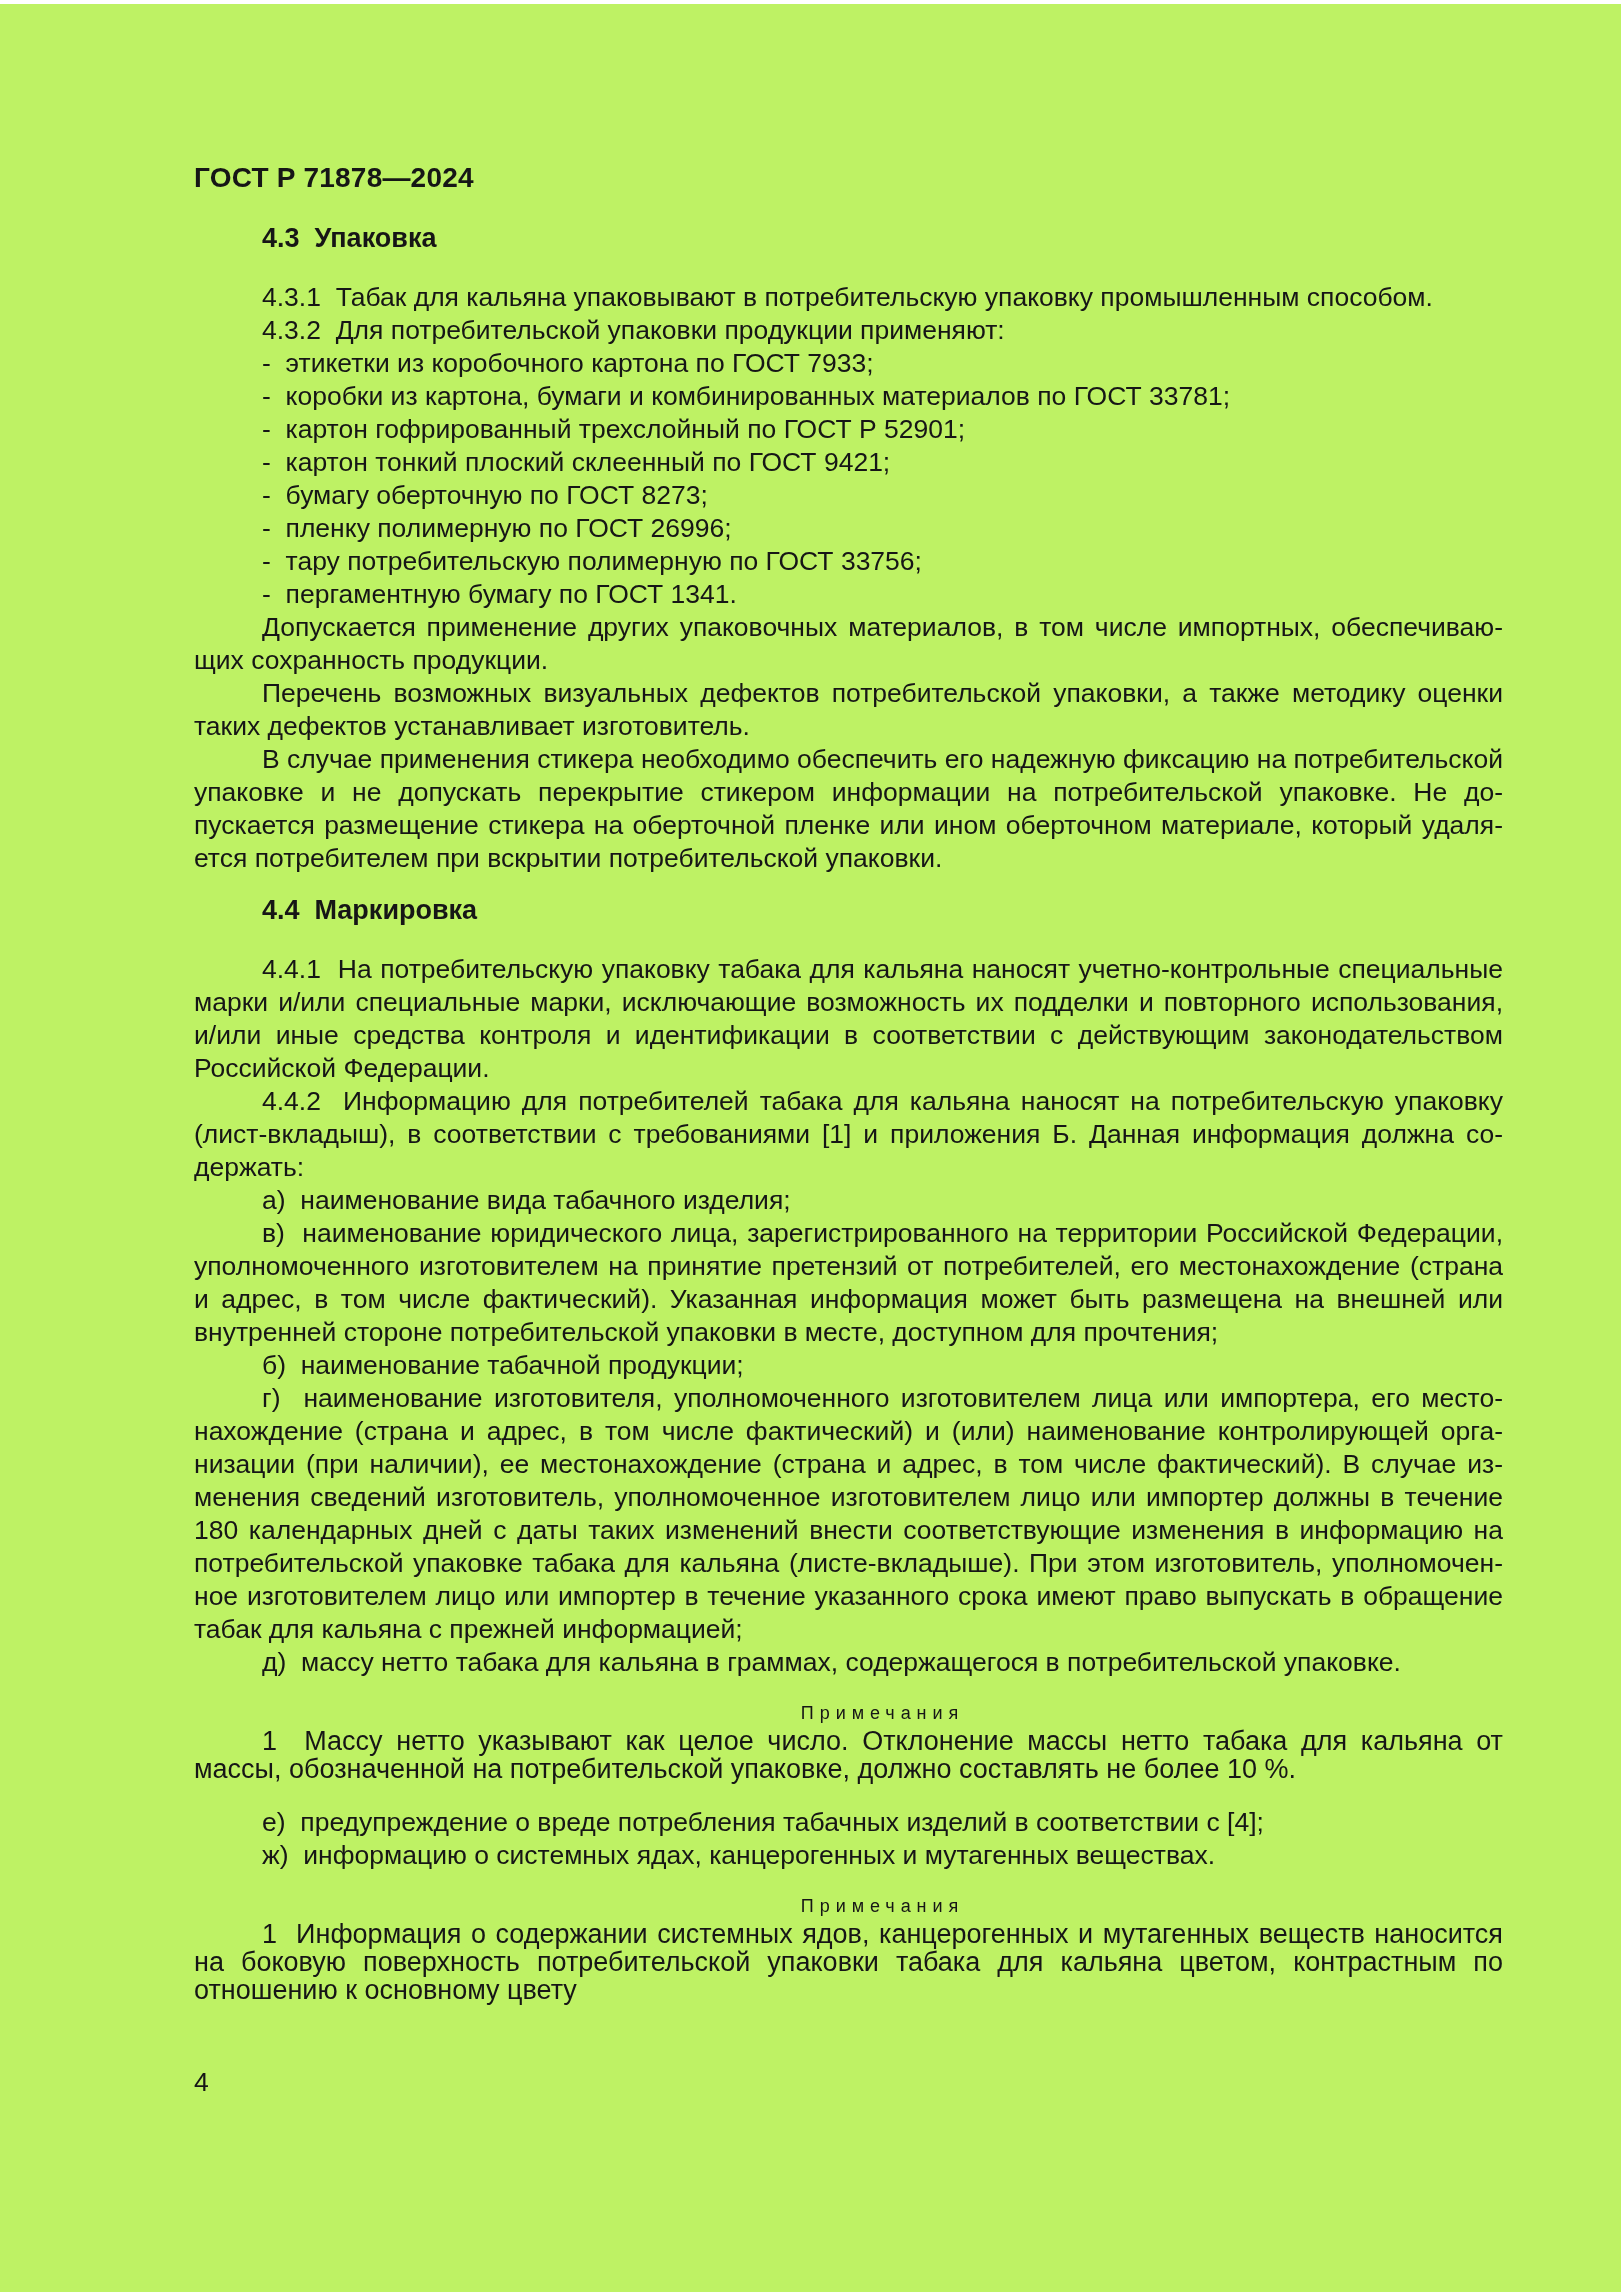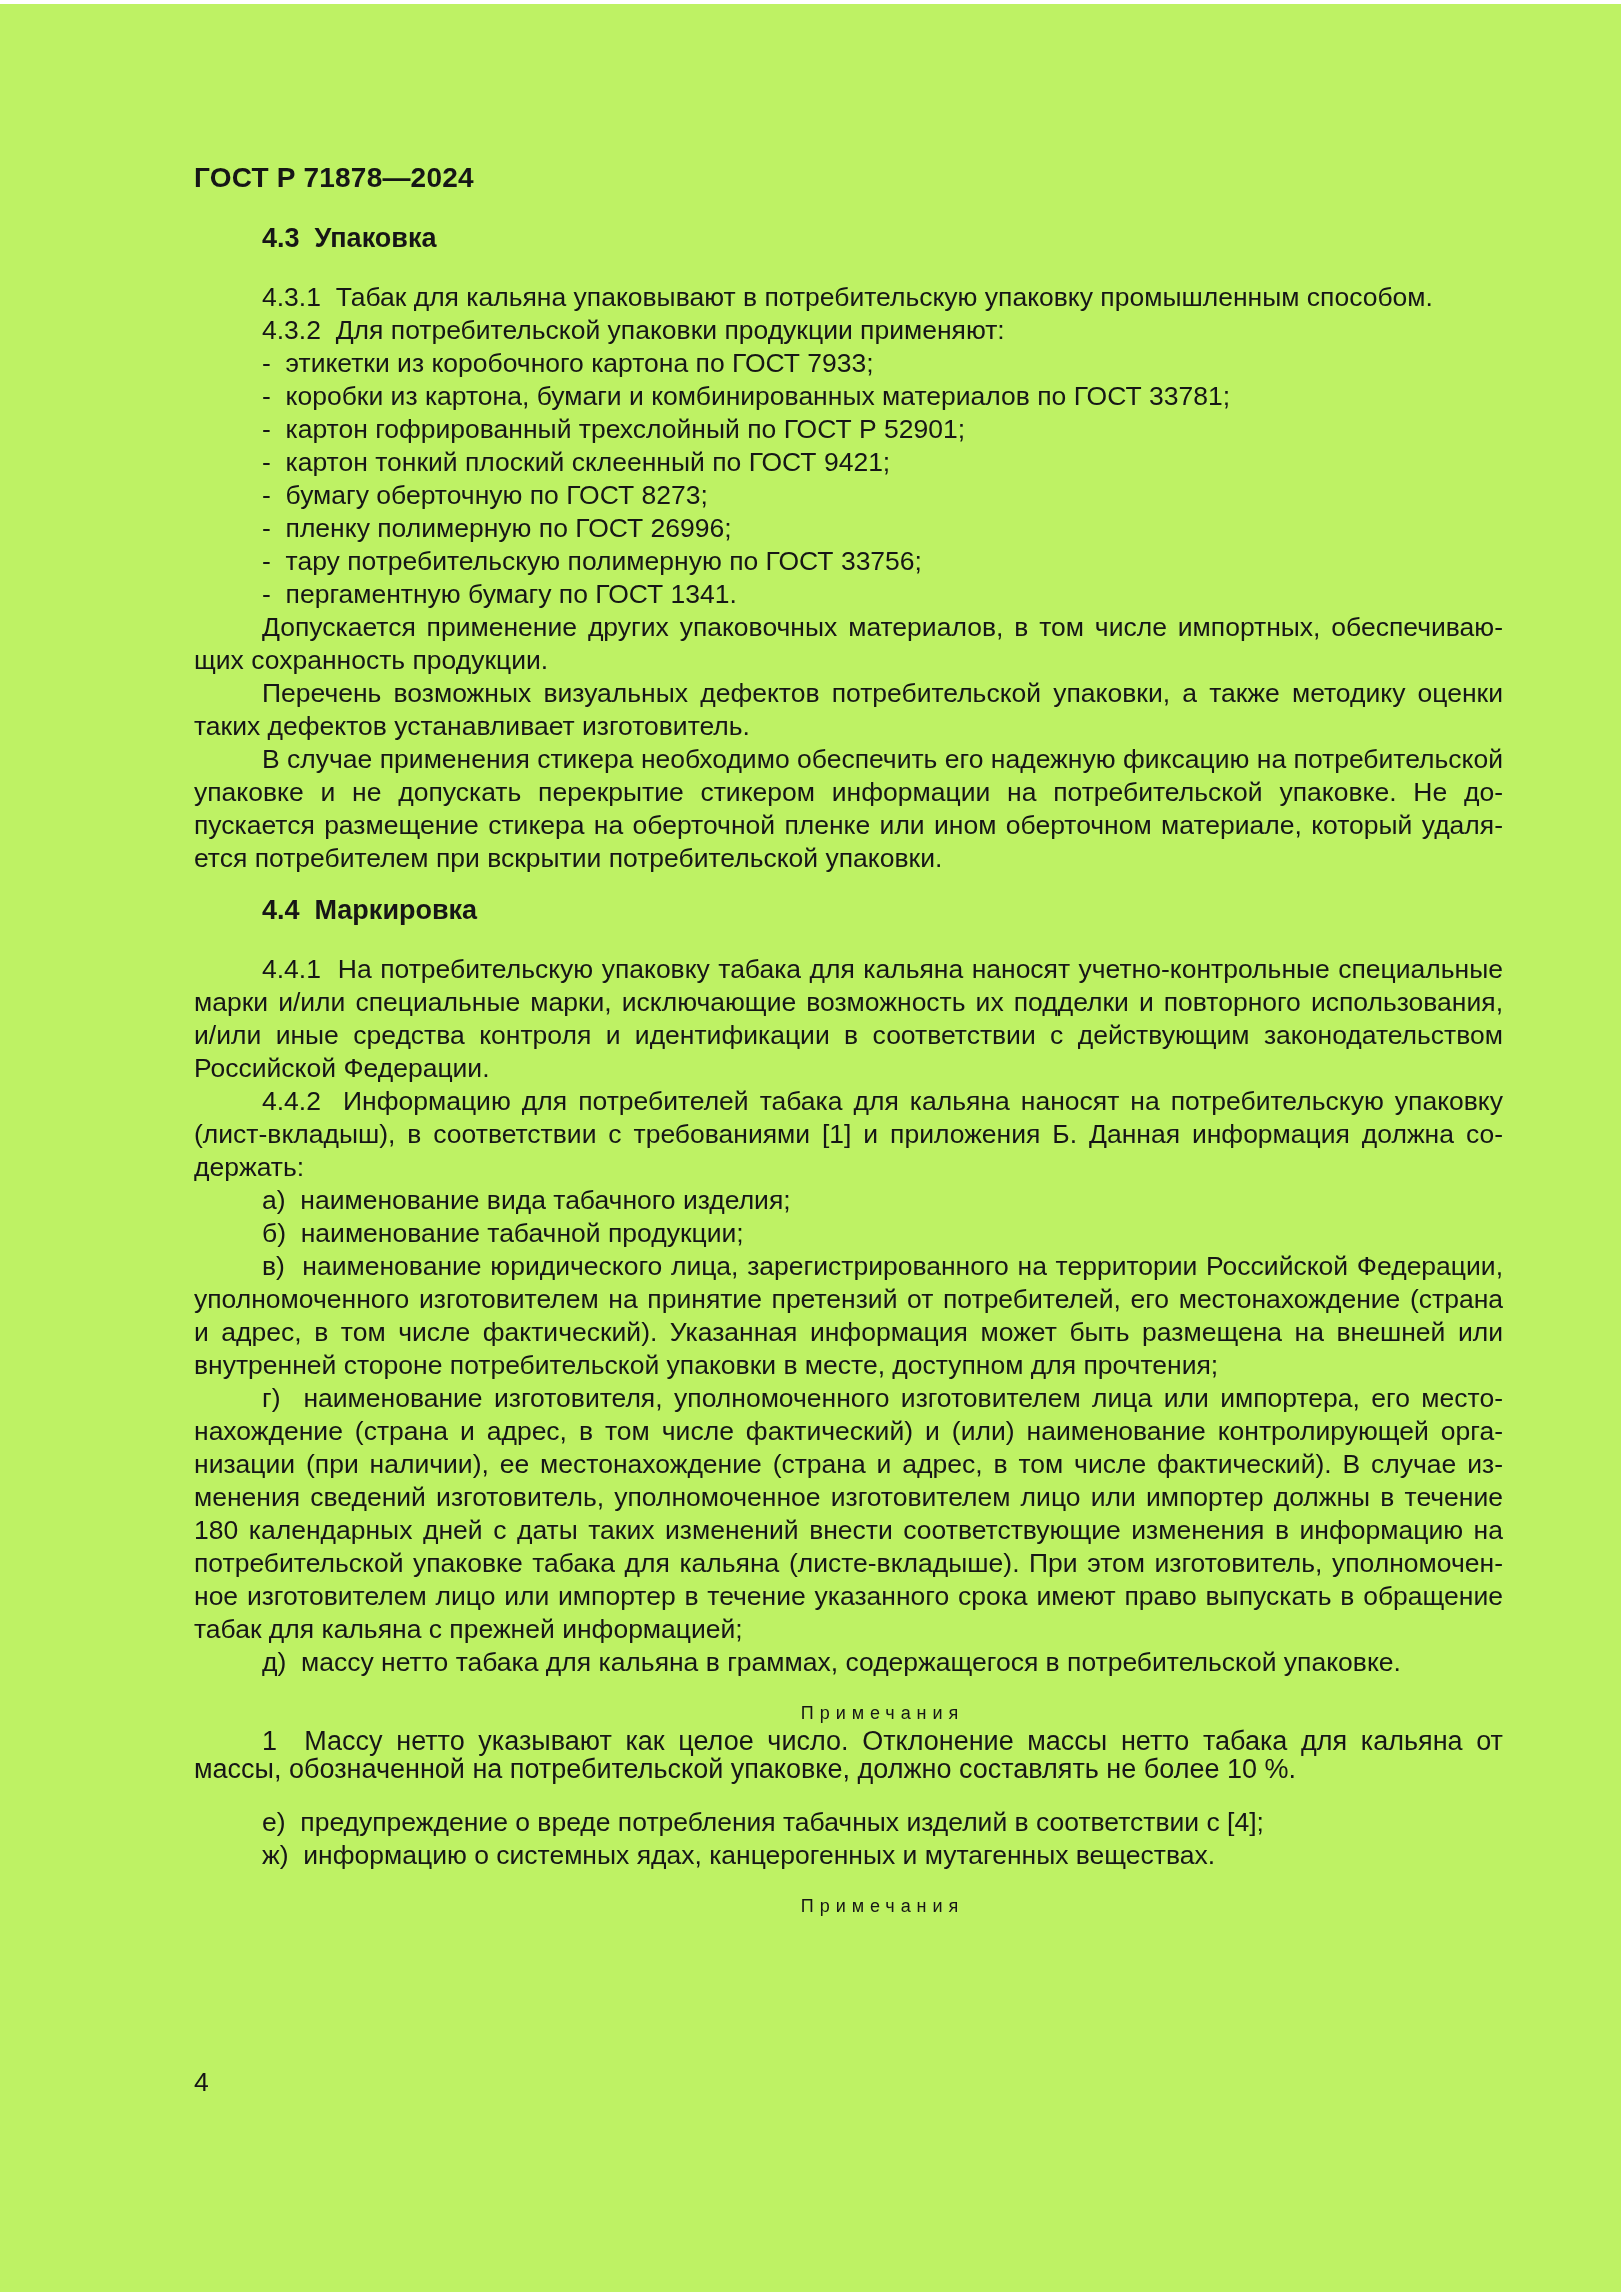--- a/index.html
+++ b/index.html
@@ -85,26 +85,27 @@
       <div class="blk para">-&nbsp; пленку полимерную по ГОСТ 26996;</div>
       <div class="blk para">-&nbsp; тару потребительскую полимерную по ГОСТ 33756;</div>
       <div class="blk para">-&nbsp; пергаментную бумагу по ГОСТ 1341.</div>
       <div class="blk para">Допускается применение других упаковочных материалов, в том числе импортных, обеспечиваю­щих сохранность продукции.</div>
       <div class="blk para">Перечень возможных визуальных дефектов потребительской упаковки, а также методику оценки таких дефектов устанавливает изготовитель.</div>
       <div class="blk para">В случае применения стикера необходимо обеспечить его надежную фиксацию на потребитель­ской упаковке и не допускать перекрытие стикером информации на потребительской упаковке. Не до­пускается размещение стикера на оберточной пленке или ином оберточном материале, который удаля­ется потребителем при вскрытии потребительской упаковки.</div>
       <div class="blk heading">4.4&nbsp; Маркировка</div>
       <div class="blk para">4.4.1&nbsp; На потребительскую упаковку табака для кальяна наносят учетно-контрольные специаль­ные марки и/или специальные марки, исключающие возможность их подделки и повторного использо­вания, и/или иные средства контроля и идентификации в соответствии с действующим законодатель­ством Российской Федерации.</div>
       <div class="blk para">4.4.2&nbsp; Информацию для потребителей табака для кальяна наносят на потребительскую упаковку (лист-вкладыш), в соответствии с требованиями [1] и приложения Б. Данная информация должна со­держать:</div>
       <div class="blk para">а)&nbsp; наименование вида табачного изделия;</div>
+      <div class="blk para">в)&nbsp; наименование юридического лица, зарегистрированного на территории Российской Федера­ции, уполномоченного изготовителем на принятие претензий от потребителей, его местонахождение (страна и адрес, в том числе фактический). Указанная информация может быть размещена на внешней или внутренней стороне потребительской упаковки в месте, доступном для прочтения;</div>
       <div class="blk para">б)&nbsp; наименование табачной продукции;</div>
-      <div class="blk para">в)&nbsp; наименование юридического лица, зарегистрированного на территории Российской Федера­ции, уполномоченного изготовителем на принятие претензий от потребителей, его местонахождение (страна и адрес, в том числе фактический). Указанная информация может быть размещена на внешней или внутренней стороне потребительской упаковки в месте, доступном для прочтения;</div>
       <div class="blk para">г)&nbsp; наименование изготовителя, уполномоченного изготовителем лица или импортера, его место­нахождение (страна и адрес, в том числе фактический) и (или) наименование контролирующей орга­низации (при наличии), ее местонахождение (страна и адрес, в том числе фактический). В случае из­менения сведений изготовитель, уполномоченное изготовителем лицо или импортер должны в течение 180 календарных дней с даты таких изменений внести соответствующие изменения в информацию на потребительской упаковке табака для кальяна (листе-вкладыше). При этом изготовитель, уполномочен­ное изготовителем лицо или импортер в течение указанного срока имеют право выпускать в обращение табак для кальяна с прежней информацией;</div>
       <div class="blk para">д)&nbsp; массу нетто табака для кальяна в граммах, содержащегося в потребительской упаковке.</div>
       <div class="blk note-title">Примечания</div>
       <div class="blk note">1&nbsp; Массу нетто указывают как целое число. Отклонение массы нетто табака для кальяна от массы, обозна­ченной на потребительской упаковке, должно составлять не более 10 %.</div>
       <div class="blk para gap-before">е)&nbsp; предупреждение о вреде потребления табачных изделий в соответствии с [4];</div>
       <div class="blk para">ж)&nbsp; информацию о системных ядах, канцерогенных и мутагенных веществах.</div>
       <div class="blk note-title">Примечания</div>
+      <div class="blk note">1&nbsp; Информация о содержании системных ядов, канцерогенных и мутагенных веществ наносится на боковую поверхность потребительской упаковки табака для кальяна цветом, контрастным по отношению к основному цвету</div>
     </div>
 
   <div class="page-number">4</div>
 </div>
 
 
 </body></html>

